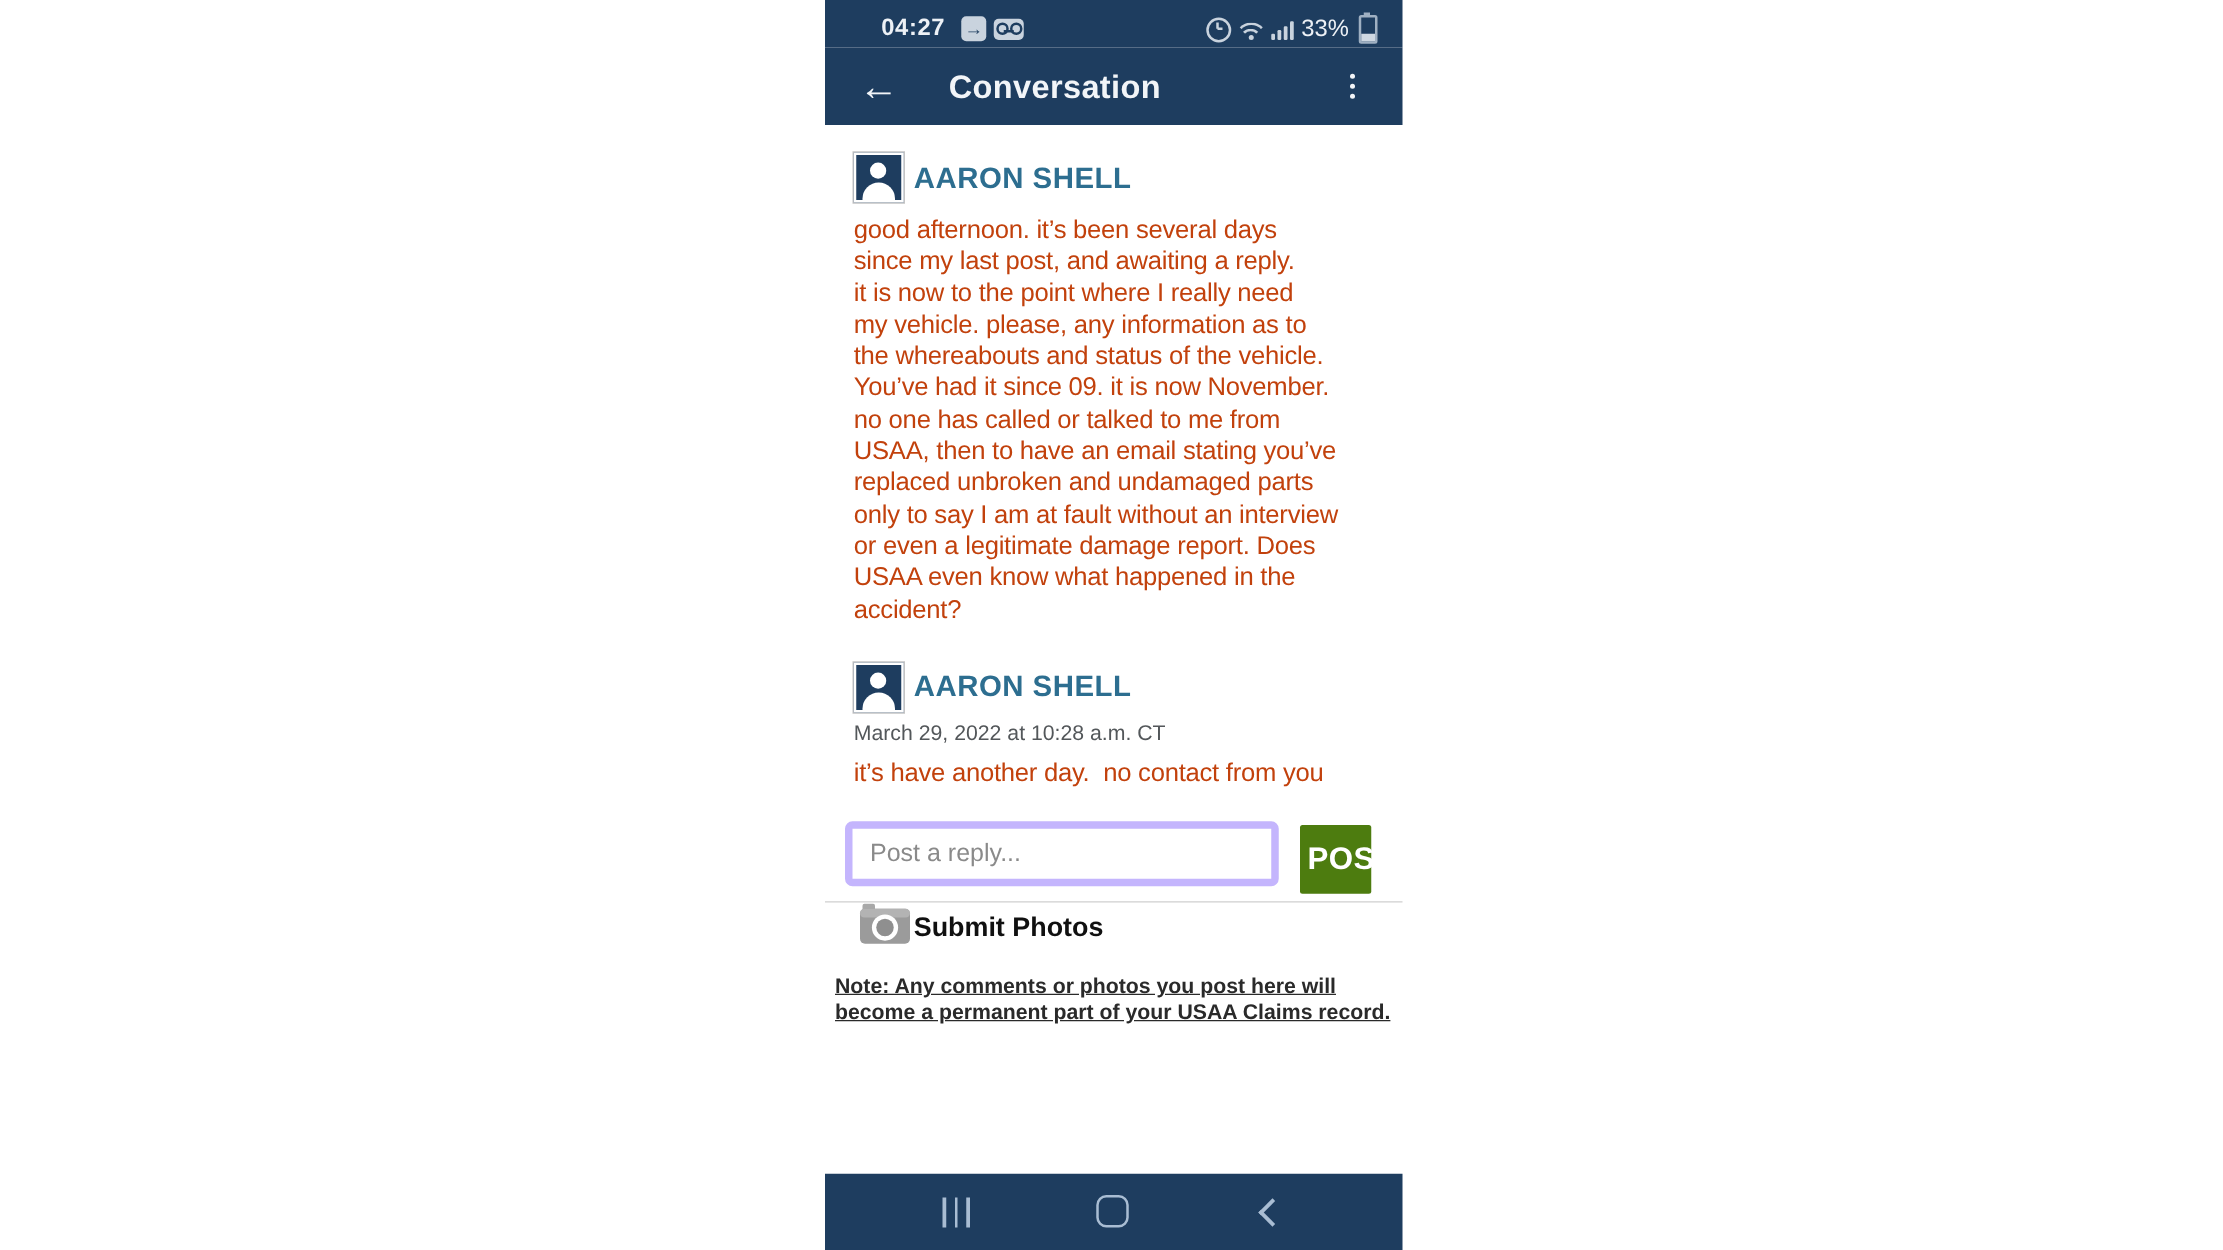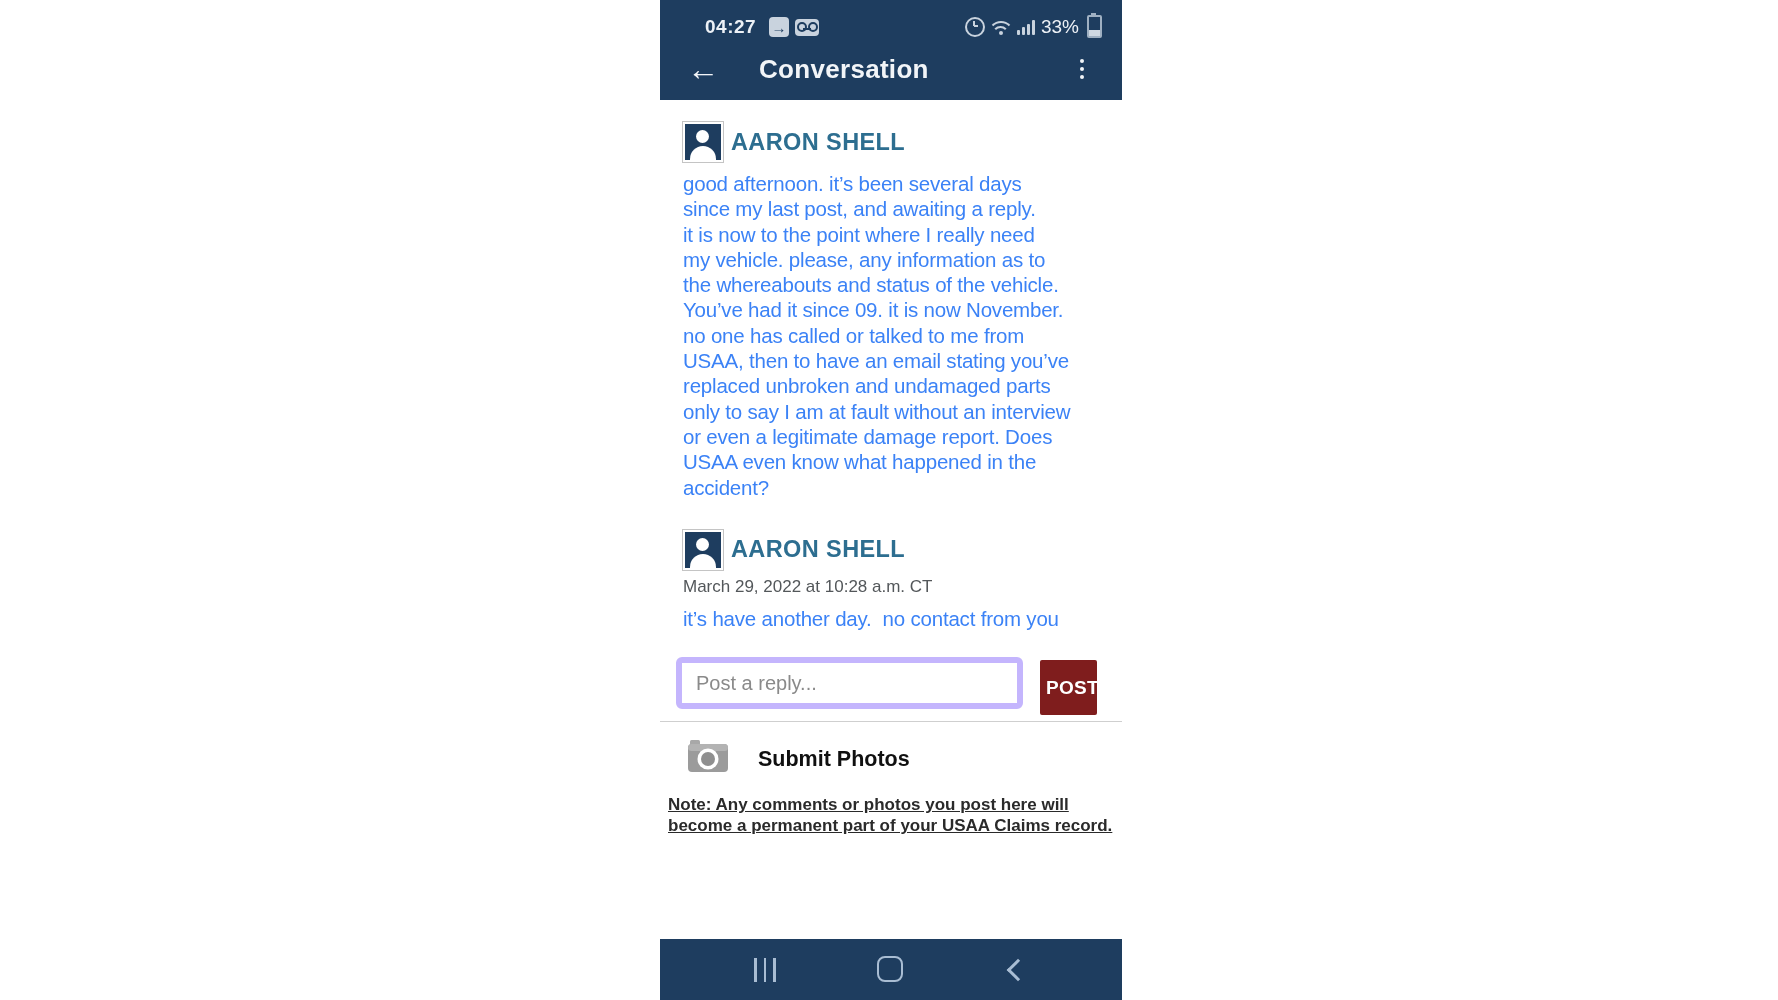--- a/index.html
+++ b/index.html
@@ -1,22 +1,22 @@
 <!DOCTYPE html>
 <html><head>
 <meta charset="utf-8">
 <style>
   html,body{margin:0;padding:0;background:#ffffff;}
   body{width:1778px;height:1000px;position:relative;overflow:hidden;
        font-family:"Liberation Sans", sans-serif;}
   .phone{position:absolute;left:660px;top:0;width:462px;height:1000px;background:#fff;}
 
   
-  .statusbar{height:38px;background:#1e3d5f;display:flex;align-items:flex-end;
-             padding:0 20px 0 45px;box-sizing:border-box;}
+  .statusbar{height:38px;background:#1e3d5f;display:flex;align-items:flex-start;
+             padding:12px 20px 0 45px;box-sizing:border-box;}
   .sb-time{color:#edf1f6;font-size:19px;font-weight:600;letter-spacing:.5px;}
   .sb-left{display:flex;align-items:center;gap:6px;}
   .sb-box{background:#c9d3de;border-radius:4px;display:flex;align-items:center;justify-content:center;}
   .sb-arrowbox{width:20px;height:20px;margin-left:7px;color:#1e3d5f;font-size:15px;font-weight:bold;}
   .sb-vmbox{width:24px;height:17px;position:relative;}
   .vm-c{width:6px;height:6px;border:2px solid #1e3d5f;border-radius:50%;position:absolute;top:3px;}
   .vm-bar{position:absolute;height:2px;width:8px;background:#1e3d5f;top:9px;left:8px;}
   .sb-right{margin-left:auto;display:flex;align-items:center;gap:6px;}
   .ic-alarm{width:16px;height:16px;border:2px solid #c9d3de;border-radius:50%;position:relative;}
   .ic-alarm:before{content:"";position:absolute;left:6px;top:2px;width:2px;height:5px;background:#c9d3de;}
@@ -45,36 +45,36 @@
   .content{padding:0 8px 0 23px;box-sizing:border-box;}
   .msg{margin-top:22px;}
   .msg + .msg{margin-top:30px;}
   .msg-head{display:flex;align-items:center;gap:8px;}
   .avatar{width:36px;height:36px;background:#1e3d5f;border:2px solid #ffffff;
           box-shadow:0 0 0 1px #c4c4c4;position:relative;overflow:hidden;flex:none;}
   .avatar .head{position:absolute;width:13px;height:13px;border-radius:50%;background:#fff;left:11px;top:6px;}
   .avatar .bodyshape{position:absolute;width:26px;height:16px;border-radius:13px 13px 0 0;background:#fff;left:5px;top:22px;}
   .msg-author{color:#2d6e90;font-size:23.5px;font-weight:bold;letter-spacing:.4px;}
   .msg-time{margin-top:7px;color:#53575a;font-size:17px;}
-  .msg-body{margin-top:9px;color:#3b82f6;font-size:20.5px;line-height:25.3px;
+  .msg-body{margin-top:9px;color:#c2410c;font-size:20.5px;line-height:25.3px;
             letter-spacing:-0.2px;white-space:pre-wrap;}
 
   
   .reply-row{margin-top:26px;margin-left:-7px;display:flex;align-items:flex-start;}
   .reply-input{width:347px;height:52px;box-sizing:border-box;border:6px solid #c4b5fd;
                border-radius:6px;padding:0 14px;font-size:20px;color:#333;
                font-family:"Liberation Sans",sans-serif;outline:none;}
   .reply-input::placeholder{color:#8a8a8a;}
-  .post-btn{margin-left:17px;margin-top:3px;width:57px;height:55px;background:#7f1d1d;
-            color:#fff;font-weight:bold;font-size:19px;border:none;border-radius:2px;
+  .post-btn{margin-left:17px;margin-top:3px;width:57px;height:55px;background:#4d7c0f;
+            color:#fff;font-weight:bold;font-size:25px;border:none;border-radius:2px;
             font-family:"Liberation Sans",sans-serif;cursor:pointer;letter-spacing:.3px;}
   .divider{height:1px;background:#cfcfcf;margin:6px -8px 0 -23px;}
 
   
-  .submit-row{margin-top:17px;margin-left:4px;display:flex;align-items:center;gap:29px;cursor:pointer;}
+  .submit-row{margin-left:4px;display:flex;align-items:center;gap:2px;cursor:pointer;}
   .submit-label{color:#101010;font-size:21.5px;font-weight:600;}
   .note{margin-top:15px;margin-left:-15px;color:#2a2a2a;font-size:17px;font-weight:600;
         line-height:21px;white-space:pre-wrap;text-decoration:underline;}
 
   
   .navbar{position:absolute;left:0;bottom:0;width:462px;height:61px;background:#1e3d5f;}
   .nav-recents{position:absolute;left:94px;top:19px;display:flex;gap:7px;cursor:pointer;}
   .nav-recents i{display:block;width:2.5px;height:24px;background:#a9bdd3;}
   .nav-home{position:absolute;left:217px;top:17px;width:26px;height:26px;border:2.5px solid #a9bdd3;
             border-radius:8px;box-sizing:border-box;cursor:pointer;}

